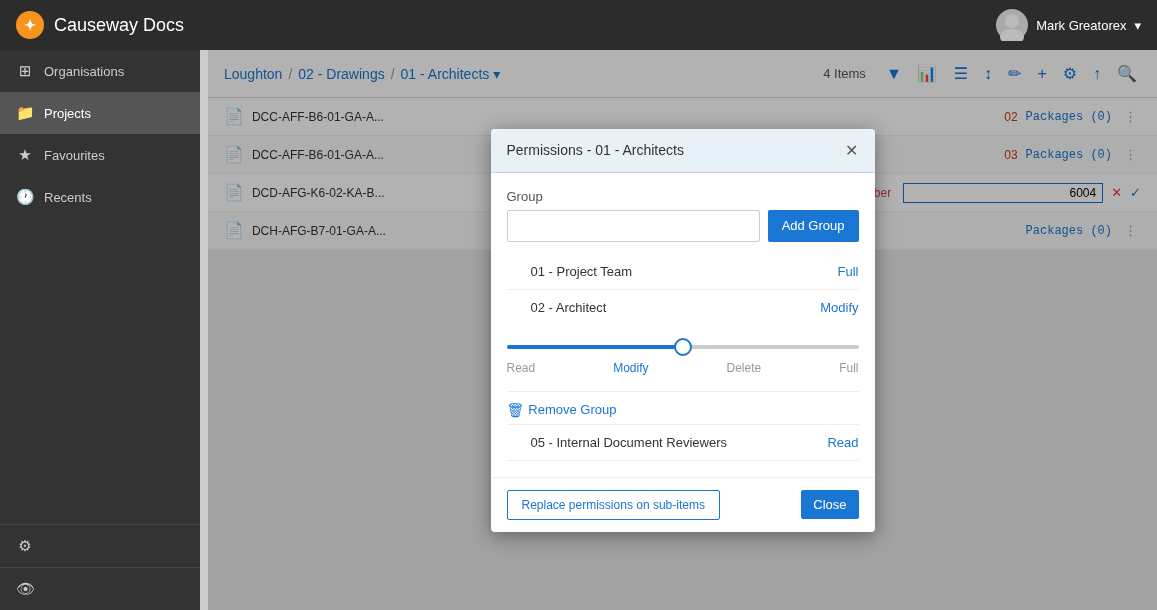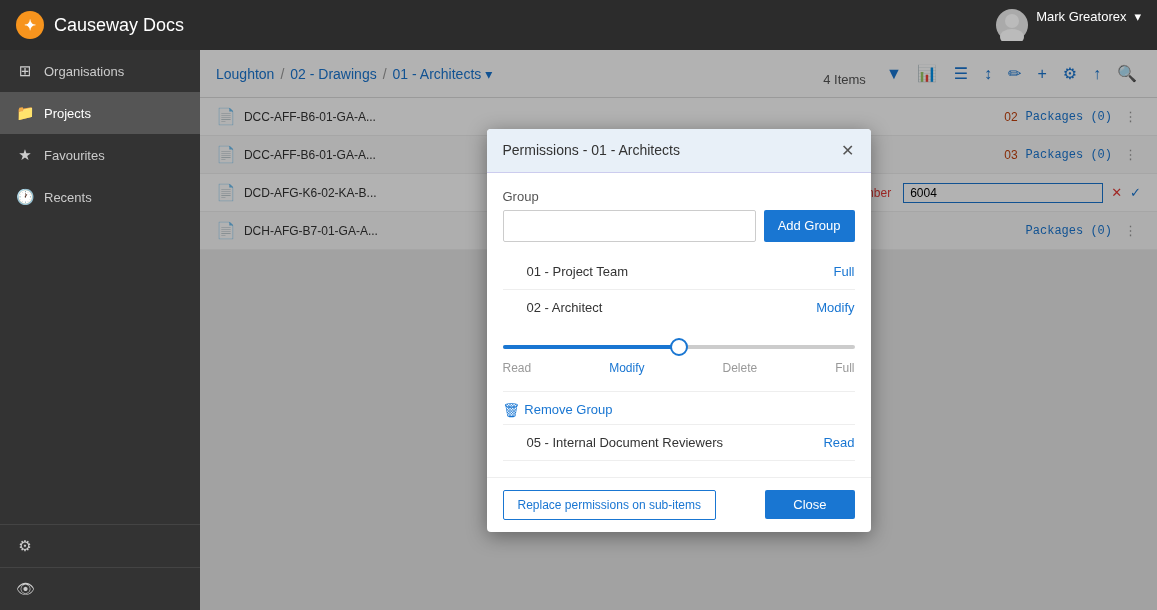--- a/index.html
+++ b/index.html
@@ -26,21 +26,21 @@
       flex-shrink: 0;
     }
     .topbar-logo-inner {
       color: white; font-weight: bold; font-size: 14px;
     }
     .topbar-title {
       color: white; font-size: 18px; font-weight: 400;
       flex: 1;
     }
     .topbar-user {
-      display: flex; align-items: flex-start; gap: 8px; color: white; font-size: 13px;
+      display: flex; align-items: center; gap: 8px; color: white; font-size: 13px;
     }
     .avatar {
       width: 32px; height: 32px; border-radius: 50%;
       background: #aaa;
       display: flex; align-items: center; justify-content: center;
       color: white; font-size: 12px;
     }
 
     
     .main { display: flex; flex: 1; overflow: hidden; }
@@ -66,40 +66,41 @@
     .sidebar-bottom { margin-top: auto; }
     .sidebar-bottom .sidebar-item { border-top: 1px solid #444; }
 
     
     .content {
       flex: 1;
       background: #e8e8e8;
       display: flex;
       flex-direction: column;
       position: relative;
+      margin-left: 8px;
     }
 
     
     .breadcrumb-bar {
       background: white;
       padding: 0 16px;
       height: 48px;
       display: flex;
       align-items: center;
       justify-content: space-between;
       border-bottom: 1px solid #ddd;
       flex-shrink: 0;
     }
     .breadcrumb {
       display: flex; align-items: center; gap: 4px; color: #1976d2; font-size: 14px;
     }
     .breadcrumb-sep { color: #999; margin: 0 2px; }
     .breadcrumb-current { display: flex; align-items: center; gap: 4px; }
     .breadcrumb-actions {
-      display: flex; align-items: flex-end; gap: 8px; color: #1976d2;
+      display: flex; align-items: center; gap: 8px; color: #1976d2;
     }
     .items-count { color: #555; font-size: 13px; margin-right: 8px; }
     .action-icon {
       cursor: pointer; color: #1976d2; font-size: 16px; padding: 4px;
     }
 
     
     .file-list { padding: 0; }
     .file-row {
       display: flex; align-items: center;
@@ -110,21 +111,21 @@
       gap: 8px;
     }
     .file-row:nth-child(even) { background: #fafafa; }
     .file-icon { color: #e53935; font-size: 16px; flex-shrink: 0; }
     .file-icon-blue { color: #1976d2; font-size: 16px; flex-shrink: 0; }
     .file-name { flex: 1; color: #333; font-size: 12px; overflow: hidden; text-overflow: ellipsis; white-space: nowrap; }
     .file-status { color: #c2410c; font-size: 12px; }
     .file-packages { color: #1976d2; font-size: 12px; font-family: Liberation Mono, monospace; }
     .file-more { color: #999; cursor: pointer; padding: 4px; }
     .file-row.editing { background: #fff; }
-    .file-input { border: 1px solid #1976d2; padding: 2px 6px; font-size: 12px; width: 200px; }
+    .file-input { border: 1px solid #1976d2; padding: 2px 6px; font-size: 12px; width: 200px; text-align: right; }
     .icon-cancel { color: #e53935; cursor: pointer; }
     .icon-confirm { color: #1976d2; cursor: pointer; }
 
     
     .overlay {
       position: absolute; top: 0; left: 0; right: 0; bottom: 0;
       background: rgba(0,0,0,0.3);
       display: flex; align-items: center; justify-content: center;
       z-index: 100;
     }
@@ -226,21 +227,21 @@
       display: flex; justify-content: space-between; align-items: center;
       border-top: 1px solid #eee;
     }
     .btn-replace {
       background: white; border: 1px solid #1976d2;
       color: #1976d2; padding: 7px 14px; font-size: 12px;
       border-radius: 2px; cursor: pointer;
     }
     .btn-close {
       background: #1976d2; color: white; border: none;
-      padding: 7px 28px; font-size: 13px; border-radius: 2px;
+      padding: 7px 12px; font-size: 13px; border-radius: 2px;
       cursor: pointer;
     }
   </style>
 </head>
 <body>
 
 <div class="app">
 
   <div class="topbar">
     <div class="topbar-logo">

